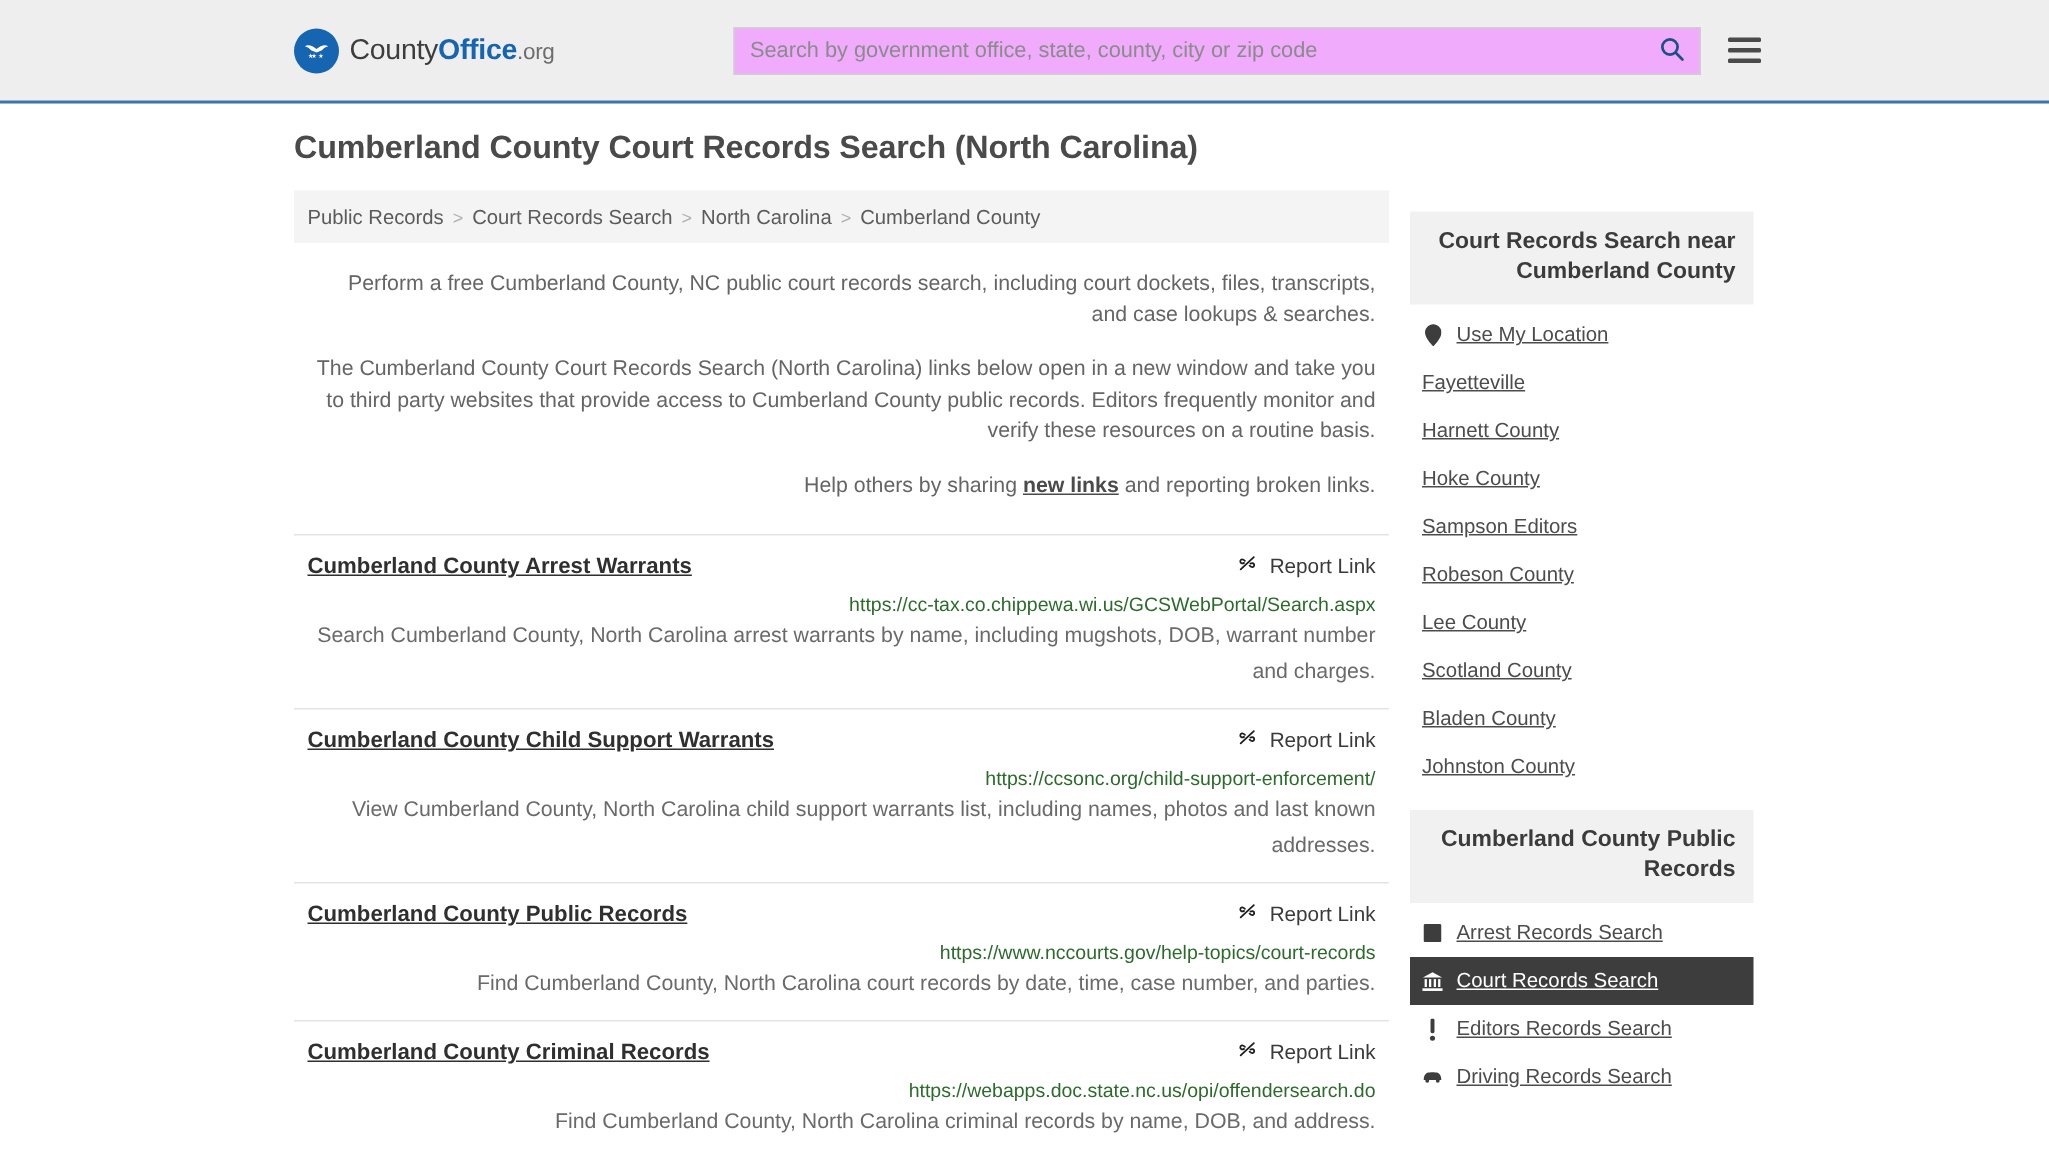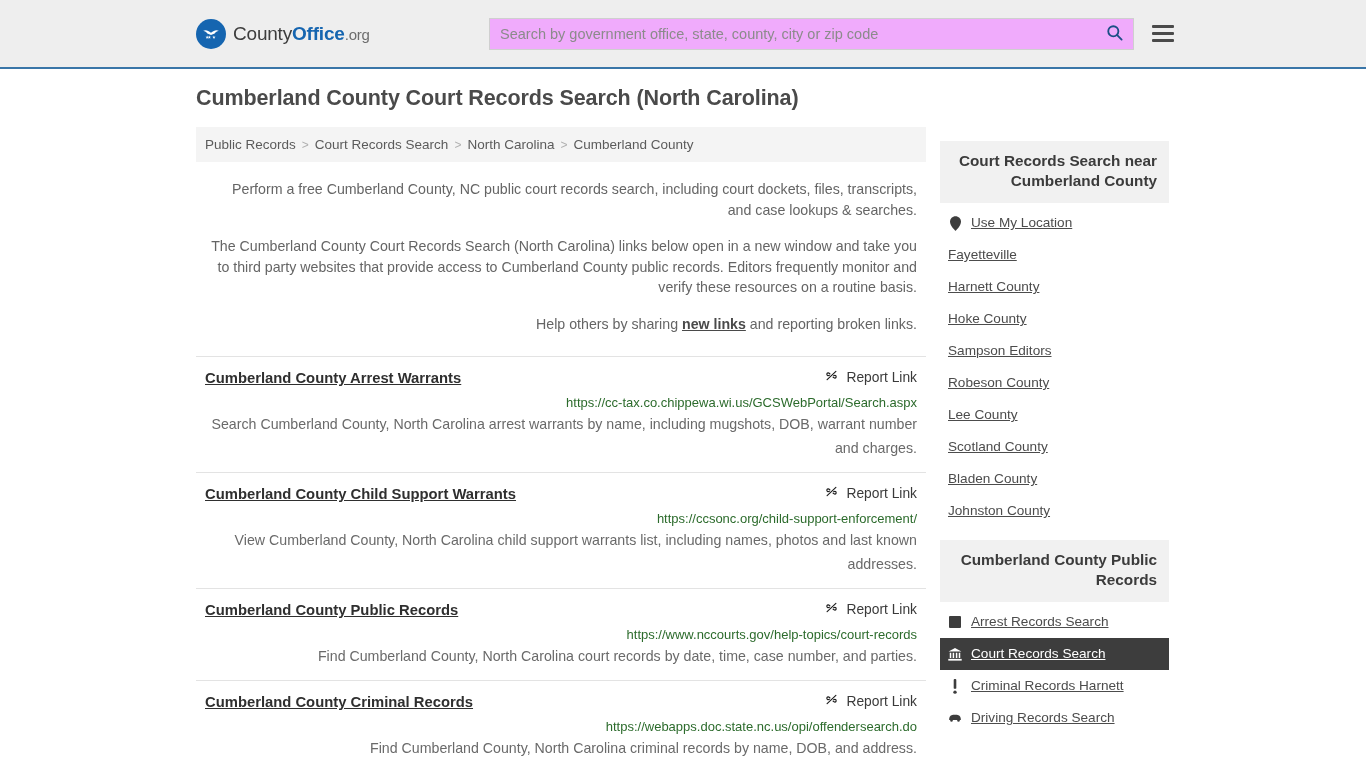--- a/index.html
+++ b/index.html
@@ -446,21 +446,21 @@
           <a href="#">Court Records Search</a>
         </div>
 
         <div class="side-item">
           <span class="side-ico">
             <svg width="6" height="15" viewBox="0 0 6 16" fill="#3d3d3d">
               <rect x="1.6" y="0" width="2.8" height="10.5" rx="1"></rect>
               <circle cx="3" cy="14" r="1.8"></circle>
             </svg>
           </span>
-          <a href="#">Criminal Records Harnett</a>
+          <a href="#">Editors Records Search</a>
         </div>
 
         <div class="side-item">
           <span class="side-ico">
             <svg width="15" height="10" viewBox="0 0 24 14" fill="#3d3d3d">
               <path d="M2 9 C2 6.5 3.6 3 6 2.2 C9 1.2 15 1.2 18 2.2 C20.4 3 22 6.5 22 9 L22 10.5 L2 10.5 Z"></path>
               <circle cx="6" cy="11.4" r="2.2"></circle>
               <circle cx="18" cy="11.4" r="2.2"></circle>
             </svg>
           </span>

